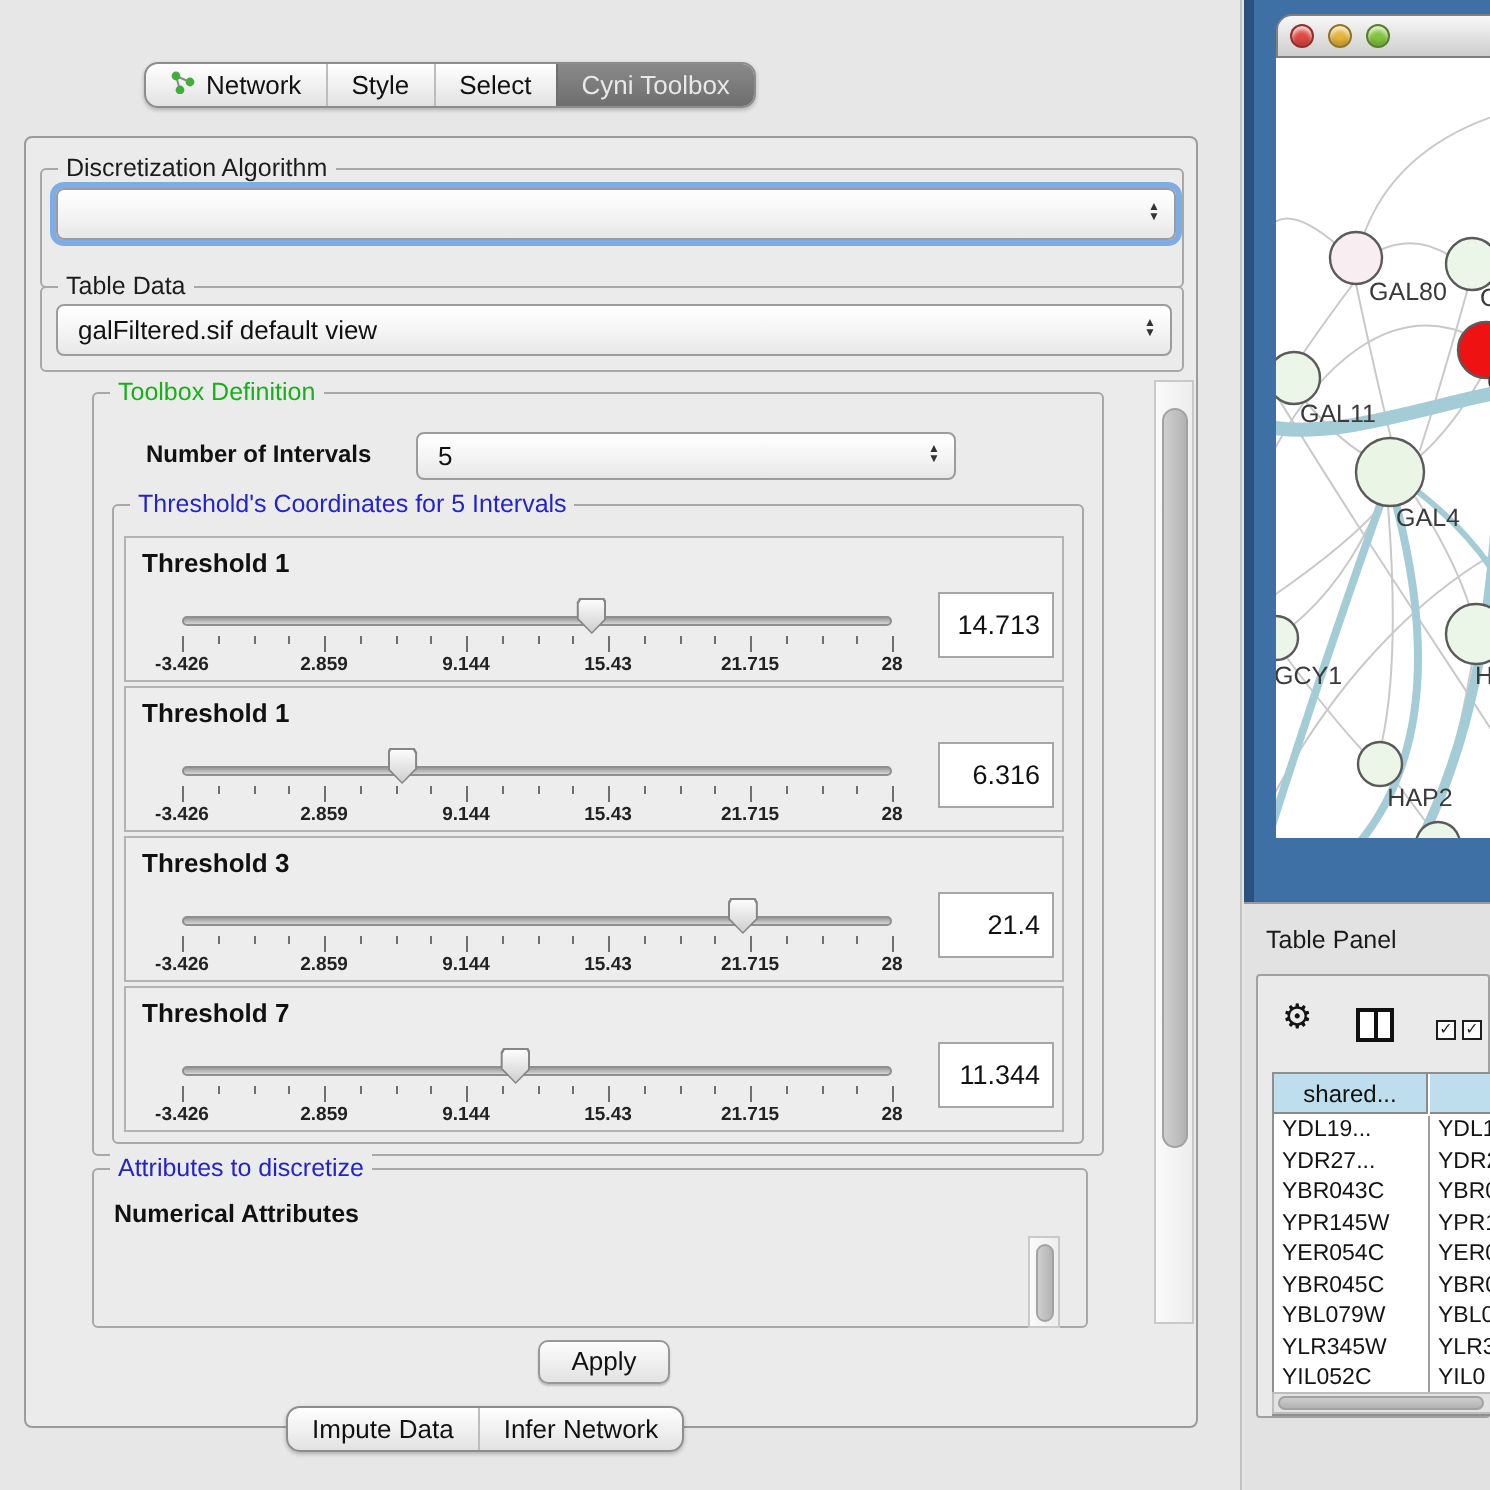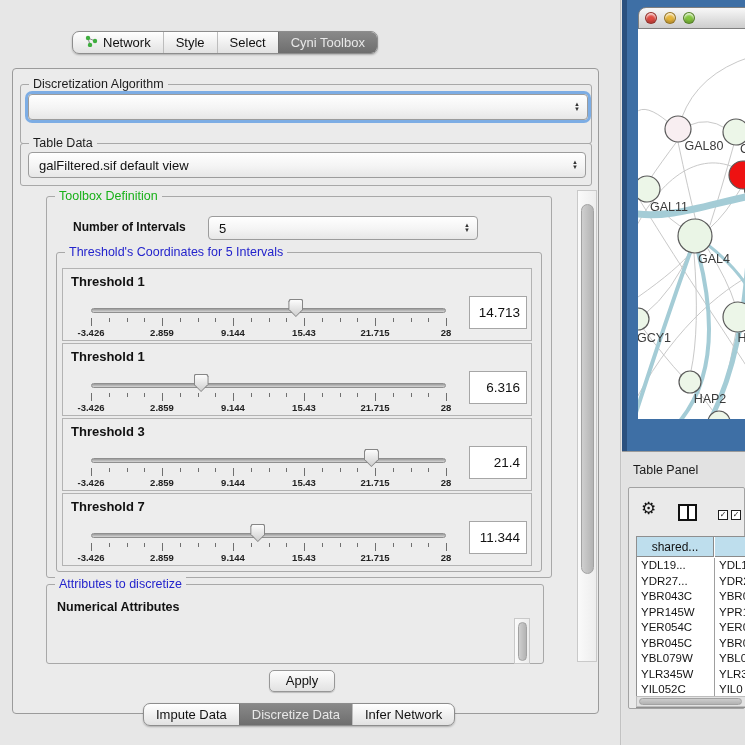--- a/index.html
+++ b/index.html
@@ -310,23 +310,20 @@
     <div class="abs nowrap" style="left:57px;top:600px;font-size:12.5px;font-weight:bold;color:#111;">Numerical Attributes</div>
     <div class="vscroll" style="left:514px;top:618px;width:16px;height:46px;">
       <div class="vthumb" style="left:2.5px;top:3px;width:9px;height:39px;"></div>
     </div>
 
     <div id="apply-btn">Apply</div>
 
     <div id="bottom-tabs" class="segbar">
       <div class="seg">
           <span>Impute Data</span>
-        </div>
-      <div class="seg sel">
-          <span>Discretize Data</span>
         </div>
       <div class="seg">
           <span>Infer Network</span>
         </div>
     </div>
   </div>
 
   <div id="net-frame">
     <div id="net-titlebar">
       <span class="light" id="light-red" style="left: 6px; background: rgb(223, 74, 66);"></span>

